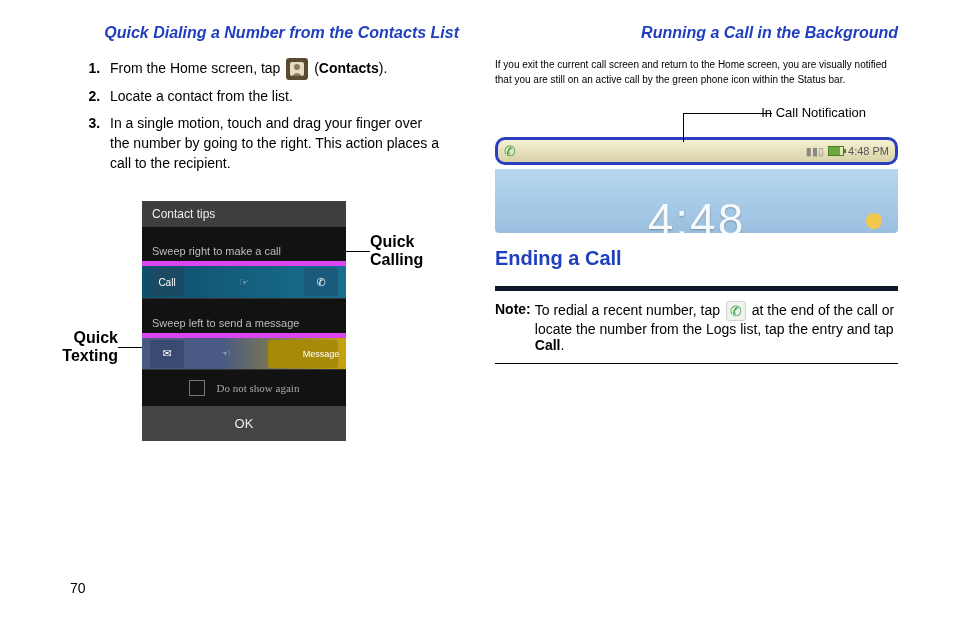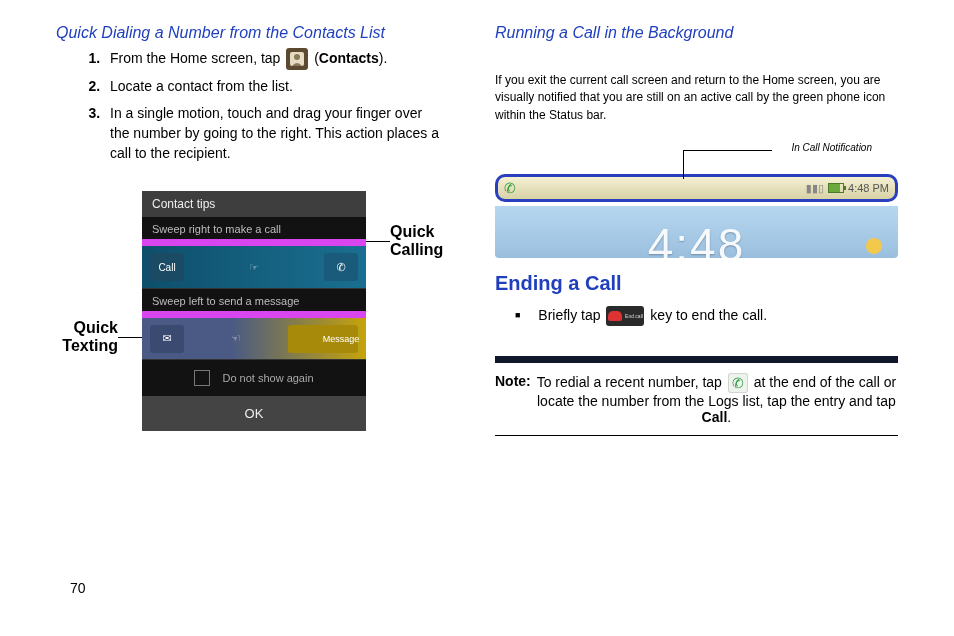--- a/index.html
+++ b/index.html
@@ -17,26 +17,27 @@
     box-sizing: border-box;
     gap: 36px;
   }
   .col {
     flex: 1;
     display: flex;
     flex-direction: column;
   }
   .subhead {
     color: #1f3fbf;
-    font-weight: normal;
+    font-weight: bold;
     font-style: italic;
     font-size: 16px;
-    margin-bottom: 6px;
+    margin-bottom: 16px;
     font-family: Arial, Helvetica, sans-serif;
     font-stretch: condensed;
+    text-align: right;
   }
   .head {
     color: #1f3fbf;
     font-weight: bold;
     font-size: 20px;
     margin: 14px 0 10px 0;
     font-family: Arial, Helvetica, sans-serif;
     font-stretch: condensed;
   }
   .body, ol, li {
@@ -84,38 +85,38 @@
   .fig-side-right .lbl { position: relative; top: -70px; text-align: left; }
   .fig-side-left { width: 62px; }
   .fig-side-right { width: 62px; }
   .fig-line-l, .fig-line-r {
     height: 1px;
     background: #000;
   }
   .fig-line-l { width: 24px; position: relative; top: 26px; }
   .fig-line-r { width: 24px; position: relative; top: -70px; }
   .phone {
-    width: 224px;
+    width: 204px;
     height: 240px;
     background: #121212;
     display: flex;
     flex-direction: column;
     overflow: hidden;
   }
   .phone .bar {
     background: #3e3e3e;
     color: #eee;
     font-size: 12px;
     padding: 6px 10px;
   }
   .phone .hint {
     color: #bdbdbd;
     font-size: 11px;
-    padding: 6px 10px 4px 10px;
-    border-bottom: 7px solid #d946ef;
+    padding: 18px 10px 4px 10px;
+    border-bottom: 5px solid #d946ef;
   }
   .phone .row {
     height: 42px;
     margin: 0;
     display: flex;
     align-items: center;
     color: #bbb;
     font-size: 11px;
     position: relative;
     border-bottom: 1px solid #333;
@@ -135,33 +136,32 @@
   }
   .phone .row .rightbox {
     width: 34px; height: 28px; margin-right: 8px;
     background: #1a5a7a; border-radius: 3px;
     display:flex; align-items:center; justify-content:center;
   }
   .phone .row.msg .leftbox { background:#3a4a70; }
   .phone .row.msg .rightbox { background:#a88a0a;padding-left:36px; }
   .phone .row .mid { flex:1; display:flex; align-items:center; justify-content:center; }
   .phone .row .hand { opacity:.6; }
-  .phone .dns { display:flex; align-items:center; justify-content:center; color:#aaa; font-size:11px; padding:10px 0; gap:12px; }
+  .phone .dns { display:flex; align-items:center; justify-content:center; color:#aaa; font-size:11px; padding:10px 0; gap:12px;font-family:Liberation Serif, serif; }
   .phone .dns .chk { width:14px; height:14px; border:1px solid #777; }
   .phone .ok { margin-top:auto; background:#444; text-align:center; padding:10px 0; color:#eee; font-size:13px; }
   .rb-fig {
     margin-top: 12px;
     position: relative;
   }
   .rb-fig .label {
     position: absolute;
-    right: 26px;
+    right: 32px;
     top: -4px;
-    font-size: 10px;
-    font-style: italic;
+    font-size: 13px;
   }
   .rb-fig .leader {
     position: absolute;
     width: 88px;
     height: 28px;
     right: 126px;
     top: 4px;
     border-top: 1px solid #000;
     border-left: 1px solid #000;
   }
@@ -176,21 +176,21 @@
     padding: 0 6px;
     font-size: 11px;
     color: #555;
   }
   .statusbar .phoneicon { color: #2b9a3e; font-size: 14px; margin-right: 2px; }
   .statusbar .spacer { flex:1; }
   .statusbar .right { display:flex; align-items:center; gap:4px; }
   .statusbar .batt { width:14px; height:8px; border:1px solid #4a7a2a; background:linear-gradient(to right,#6aaa3a 80%, transparent 80%); position:relative; }
   .statusbar .batt::after { content:""; position:absolute; right:-3px; top:2px; width:2px; height:4px; background:#4a7a2a; }
   .screenpeek {
-    height: 52px;
+    height: 64px;
     background: linear-gradient(to bottom, #b6d7f0, #9abfde);
     margin-top: 4px;
     position: relative;
     overflow: hidden;
     border-radius: 0 0 4px 4px;
   }
   .screenpeek .clk {
     position:absolute; left:50%; transform:translateX(-50%);
     bottom:-14px; color:#fff; font-size:46px; font-weight:300;
     letter-spacing:2px; opacity:.9;
@@ -220,37 +220,36 @@
   .endcall-icon .handset { width:14px; height:10px; background:#d33; border-radius:5px 5px 2px 2px; }
   .endcall-icon .t { color:#ddd; font-size:5px; line-height:5px; }
   .dial-icon {
     display:inline-flex; vertical-align:middle;
     width:20px; height:20px; background:#eef3ee; border-radius:3px;
     align-items:center; justify-content:center; margin:0 2px;
     box-shadow: inset 0 0 0 1px #cfd6cf;
   }
   .dial-icon .ph { color:#2b9a3e; font-size:14px; }
   .notebox {
-    border-top: 7px solid #0f172a;
+    border-top: 5px solid #0f172a;
     border-bottom: 1px solid #000;
     padding: 10px 0;
-    margin-top: 18px;
+    margin-top: 6px;
     display: flex;
     font-size: 14px;
-    text-align: center;
   }
   .notebox .nl { font-weight: bold; flex: 0 0 auto; margin-right: 4px; }
   .notebox .nt { flex: 1; }
   .pagenum {
     position: absolute;
     left: 70px;
     bottom: 40px;
     font-size: 14px;
   }
-  .para { margin-bottom: 10px; font-size:12px; line-height:1.45;margin-top:24px; }
+  .para { margin-bottom: 10px; font-size:10px; line-height:1.45; }
 </style>
 </head>
 <body>
 
 <div class="col">
   <div class="subhead">Quick Dialing a Number from the Contacts List</div>
   <ol class="steps">
     <li>
       <span>From the Home screen, tap </span>
       <span class="inline-icon">
@@ -334,30 +333,20 @@
         <span style="color:#555;">4:48 PM</span>
       </span>
     </div>
     <div class="screenpeek">
       <div class="clk">4:48</div>
       <div class="sun"></div>
     </div>
   </div>
 
   <div class="head">Ending a Call</div>
-  <ul class="bullet">
-    <li>
-      <span>Briefly tap </span>
-      <span class="endcall-icon">
-        <span class="handset"></span>
-        <span class="t">End call</span>
-      </span>
-      <span> key to end the call.</span>
-    </li>
-  </ul>
 
   <div class="notebox">
     <span class="nl">Note:</span>
     <span class="nt">
       <span>To redial a recent number, tap </span>
       <span class="dial-icon">
           <span class="ph">✆</span>
         </span>
       <span> at the end of the call or locate the number from the Logs list, tap the entry and tap </span><b>Call</b><span>.</span>
     </span>

